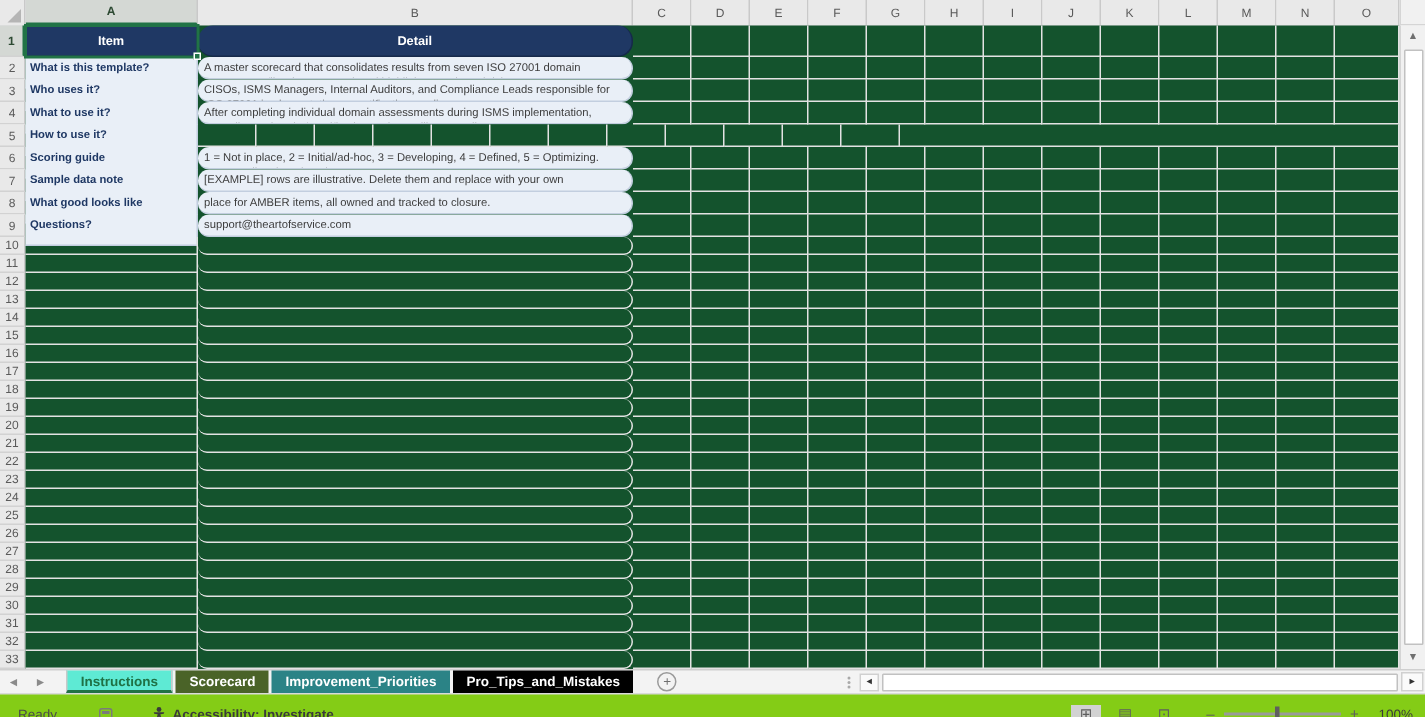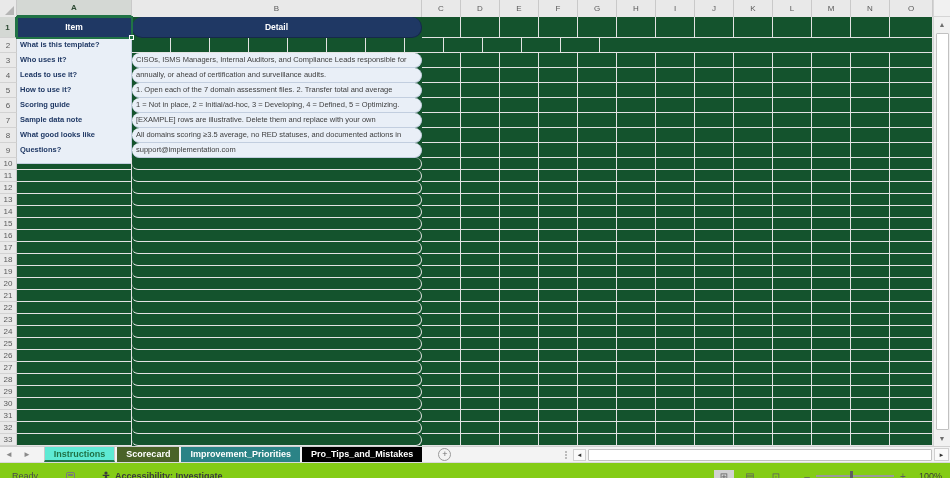--- a/index.html
+++ b/index.html
@@ -158,20 +158,24 @@
           <div class="gc"></div>
           <div class="gc"></div>
           <div class="gc"></div>
           <div class="gc"></div>
           <div class="gc last"></div>
         </div>
     </div>
 
     <div class="srow h15">
       <div class="cell cA blue itemcell">What is this template?</div>
+      <div class="cell cB blue detailcell">
+          <span class="ln">A master scorecard that consolidates results from seven ISO 27001 domain</span>
+          <span class="ln">assessment files (ISMS areas) and highlights trends and risk areas.</span>
+        </div>
       <div class="fill">
           <div class="gc"></div>
           <div class="gc"></div>
           <div class="gc"></div>
           <div class="gc"></div>
           <div class="gc"></div>
           <div class="gc"></div>
           <div class="gc"></div>
           <div class="gc"></div>
           <div class="gc"></div>
@@ -197,46 +201,43 @@
           <div class="gc"></div>
           <div class="gc"></div>
           <div class="gc"></div>
           <div class="gc"></div>
           <div class="gc"></div>
           <div class="gc"></div>
           <div class="gc last"></div>
         </div>
     </div>
     <div class="srow h15">
-      <div class="cell cA blue itemcell">Leads to use it?</div>
+      <div class="cell cA blue itemcell">What to use it?</div>
       <div class="cell cB blue detailcell">
+          <span class="ln">After completing individual domain assessments during ISMS implementation,</span>
           <span class="ln">annually, or ahead of certification and surveillance audits.</span>
         </div>
       <div class="fill">
           <div class="gc"></div>
           <div class="gc"></div>
           <div class="gc"></div>
           <div class="gc"></div>
           <div class="gc"></div>
           <div class="gc"></div>
           <div class="gc"></div>
           <div class="gc"></div>
           <div class="gc"></div>
           <div class="gc"></div>
           <div class="gc"></div>
           <div class="gc"></div>
           <div class="gc last"></div>
         </div>
     </div>
     <div class="srow h15">
       <div class="cell cA blue itemcell">How to use it?</div>
-      <div class="cell cB blue detailcell">
-          <span class="ln">1. Open each of the 7 domain assessment files. 2. Transfer total and average</span>
-          <span class="ln">scores for each domain. 3. Update the scorecard and RAG status.</span>
-        </div>
       <div class="fill">
           <div class="gc"></div>
           <div class="gc"></div>
           <div class="gc"></div>
           <div class="gc"></div>
           <div class="gc"></div>
           <div class="gc"></div>
           <div class="gc"></div>
           <div class="gc"></div>
           <div class="gc"></div>
@@ -286,21 +287,20 @@
           <div class="gc"></div>
           <div class="gc"></div>
           <div class="gc"></div>
           <div class="gc"></div>
           <div class="gc last"></div>
         </div>
     </div>
     <div class="srow h15">
       <div class="cell cA blue itemcell">What good looks like</div>
       <div class="cell cB blue detailcell">
-          <span class="ln">All domains scoring ≥3.5 average, no RED statuses, and documented actions in</span>
           <span class="ln">place for AMBER items, all owned and tracked to closure.</span>
         </div>
       <div class="fill">
           <div class="gc"></div>
           <div class="gc"></div>
           <div class="gc"></div>
           <div class="gc"></div>
           <div class="gc"></div>
           <div class="gc"></div>
           <div class="gc"></div>
@@ -308,21 +308,21 @@
           <div class="gc"></div>
           <div class="gc"></div>
           <div class="gc"></div>
           <div class="gc"></div>
           <div class="gc last"></div>
         </div>
     </div>
     <div class="srow h15">
       <div class="cell cA blue itemcell">Questions?</div>
       <div class="cell cB blue detailcell">
-          <span class="ln">support@implementation.com</span>
+          <span class="ln">support@theartofservice.com</span>
           <span class="ln"></span>
         </div>
       <div class="fill">
           <div class="gc"></div>
           <div class="gc"></div>
           <div class="gc"></div>
           <div class="gc"></div>
           <div class="gc"></div>
           <div class="gc"></div>
           <div class="gc"></div>

